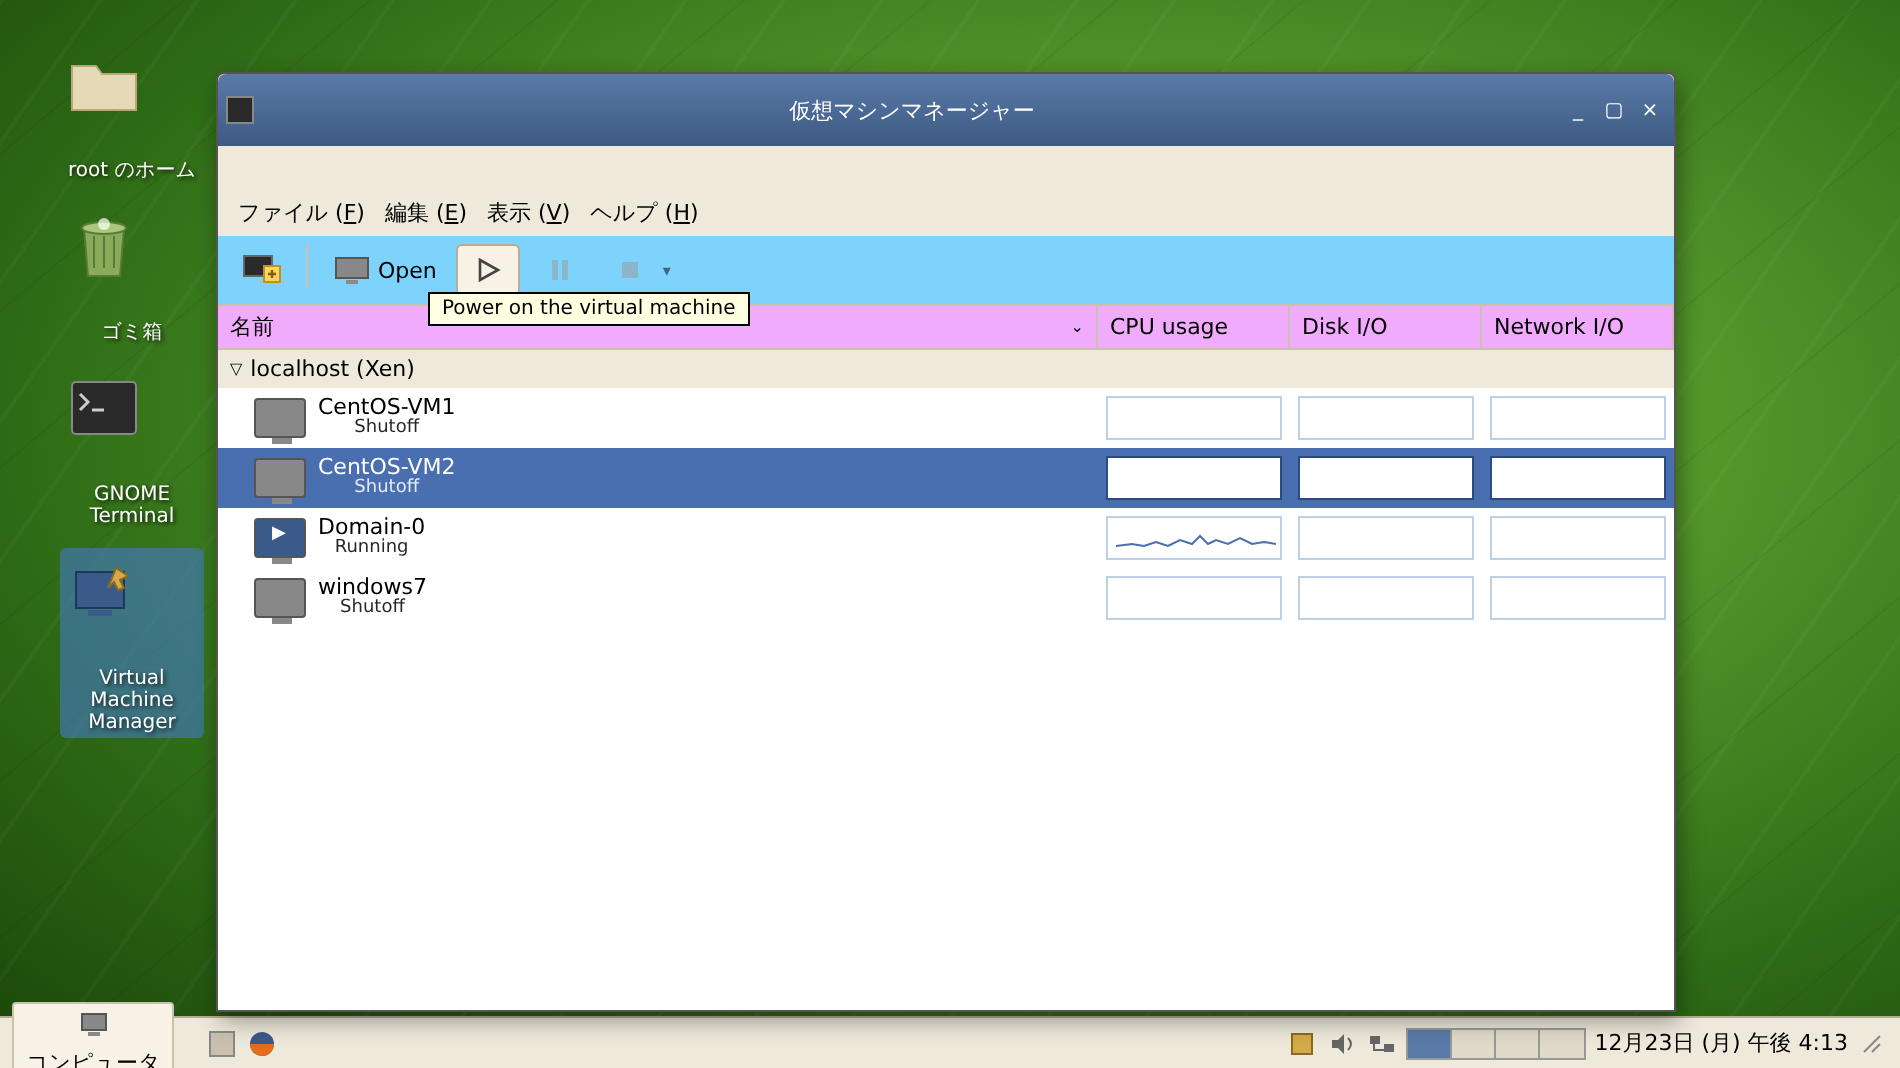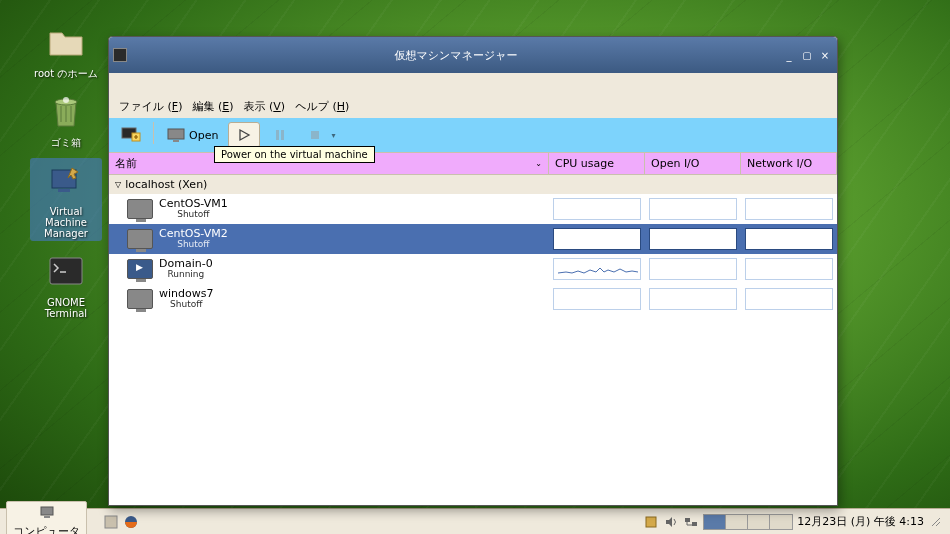--- a/index.html
+++ b/index.html
@@ -13,21 +13,21 @@
 }
 .desktop::before {
   content: "";
   position: absolute; inset: 0;
   background: repeating-linear-gradient(125deg, rgba(255,255,255,0.03) 0 2px, transparent 2px 40px),
               repeating-linear-gradient(-40deg, rgba(0,0,0,0.05) 0 1px, transparent 1px 60px);
 }
 
 
 .desktop-icons { position: absolute; top: 20px; left: 30px; display: flex; flex-direction: column; gap: 8px; z-index: 1; }
-.di { width: 72px; display: flex; flex-direction: column; align-items: center; gap: 6px; cursor: pointer; padding: 2px; border-radius: 3px; }
+.di { width: 72px; display: flex; flex-direction: column; gap: 18px; cursor: pointer; padding: 2px; border-radius: 3px; }
 .di.selected { background: rgba(70,120,200,0.6); }
 .di .icon-img { width: 40px; height: 40px; display: flex; align-items: center; justify-content: center; }
 .di .label { color: #fff; font-size: 10px; text-align: center; text-shadow: 1px 1px 2px rgba(0,0,0,0.8); line-height: 1.1; }
 
 
 .window {
   position: absolute; left: 108px; top: 36px; width: 730px; height: 470px;
   background: #efe9dc; border: 1px solid #555; border-radius: 4px 4px 0 0;
   box-shadow: 2px 4px 12px rgba(0,0,0,0.4); z-index: 10;
   display: flex; flex-direction: column;
@@ -118,38 +118,38 @@
         <div class="icon-img">
           <svg width="32" height="34" viewBox="0 0 32 34">
             <path d="M6 8 h20 l-2 24 h-16 z" fill="#8aac5a" stroke="#5a7a3a"></path>
             <ellipse cx="16" cy="8" rx="11" ry="3" fill="#aac87a" stroke="#5a7a3a"></ellipse>
             <path d="M11 12 v16 M16 12 v16 M21 12 v16" stroke="#5a7a3a"></path>
             <circle cx="16" cy="6" r="3" fill="#fff" opacity="0.7"></circle>
           </svg>
         </div>
         <div class="label">ゴミ箱</div>
       </div>
+      <div class="di">
+        <div class="icon-img">
+          <svg width="36" height="30" viewBox="0 0 36 30">
+            <rect x="2" y="2" width="32" height="26" rx="2" fill="#2a2a2a" stroke="#888"></rect>
+            <path d="M6 8 l4 4 l-4 4 M12 16 h6" stroke="#ccc" fill="none" stroke-width="1.5"></path>
+          </svg>
+        </div>
+        <div class="label">GNOME Terminal</div>
+      </div>
       <div class="di selected">
         <div class="icon-img">
           <svg width="36" height="32" viewBox="0 0 36 32">
             <rect x="4" y="6" width="24" height="18" fill="#3a5a8a" stroke="#1a3a5a"></rect>
             <rect x="10" y="25" width="12" height="3" fill="#3a5a8a"></rect>
             <path d="M24 4 l6 4 l-4 2 l2 4 l-3 1 l-2 -4 l-3 3 z" fill="#d4a94a" stroke="#8a6a20"></path>
           </svg>
         </div>
         <div class="label">Virtual Machine Manager</div>
-      </div>
-      <div class="di">
-        <div class="icon-img">
-          <svg width="36" height="30" viewBox="0 0 36 30">
-            <rect x="2" y="2" width="32" height="26" rx="2" fill="#2a2a2a" stroke="#888"></rect>
-            <path d="M6 8 l4 4 l-4 4 M12 16 h6" stroke="#ccc" fill="none" stroke-width="1.5"></path>
-          </svg>
-        </div>
-        <div class="label">GNOME Terminal</div>
       </div>
     </div>
 
   <div class="window">
     <div class="titlebar">
       <div class="ticon"></div>
       <div class="ttitle">仮想マシンマネージャー</div>
       <div class="wbtn">_</div>
       <div class="wbtn">▢</div>
       <div class="wbtn">×</div>
@@ -211,21 +211,21 @@
     <div class="table-wrap">
       <div class="thead">
         <div class="th th-name">
           <span>名前</span>
             <span class="sort-ind">⌄</span>
         </div>
         <div class="th th-stat">
             <span>CPU usage</span>
           </div>
         <div class="th th-stat">
-            <span>Open I/O</span>
+            <span>Disk I/O</span>
           </div>
         <div class="th th-stat">
             <span>Network I/O</span>
           </div>
       </div>
       <div class="tbody">
         <div class="host-row">
           <span class="tri">▽</span>
           <span>localhost (Xen)</span>
         </div>

